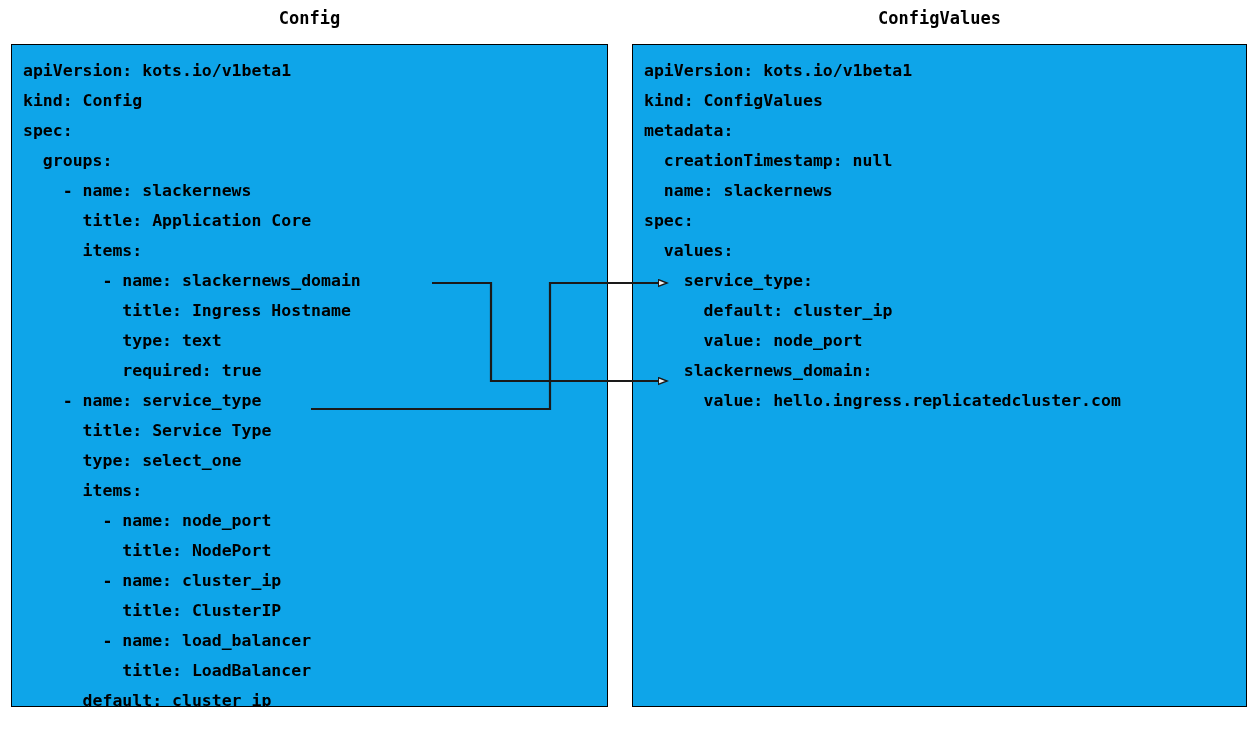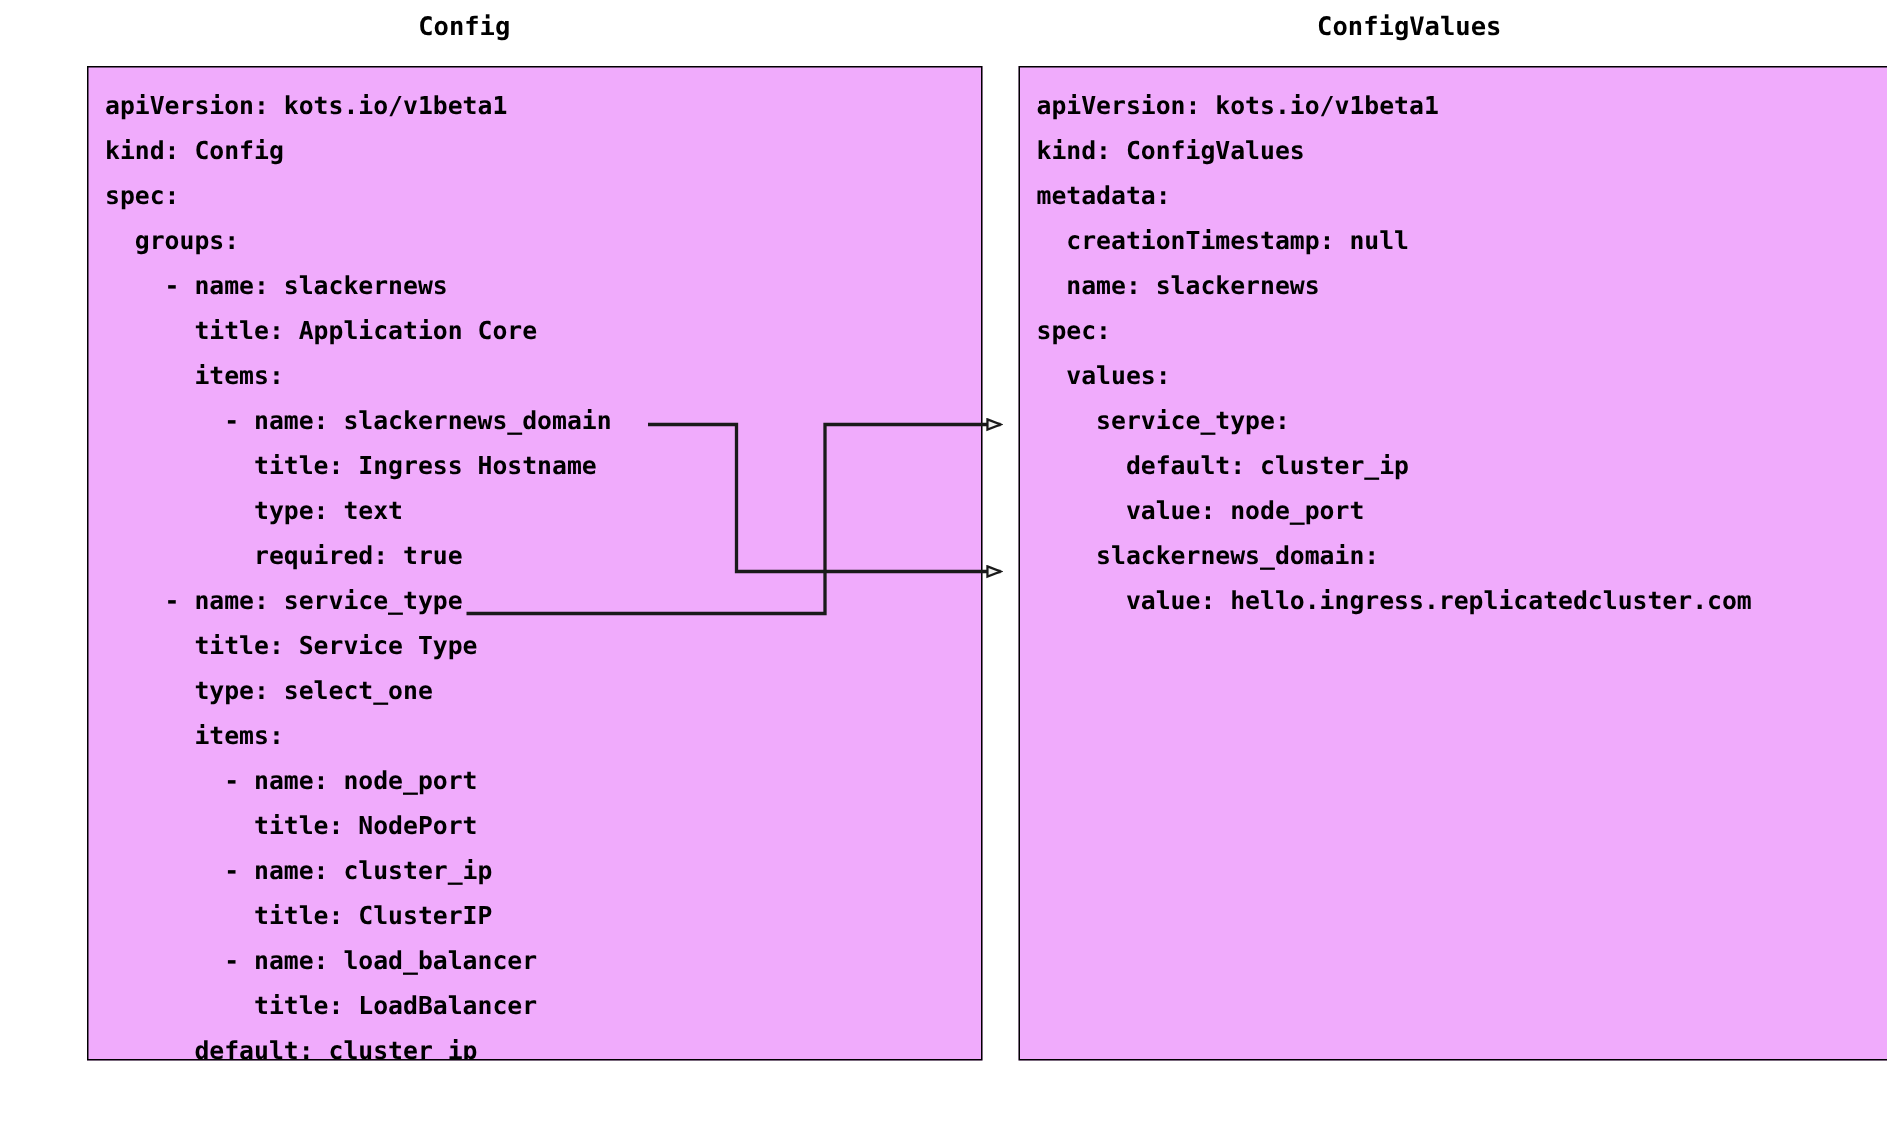--- a/index.html
+++ b/index.html
@@ -26,25 +26,24 @@
     text-align: center;
     white-space: pre;
   }
   #title-config   { left: 11px;  width: 597px; }
   #title-values   { left: 632px; width: 615px; }
 
   .panel {
     position: absolute;
     top: 44px;
     height: 663px;
-    background: #f0abfc;
+    background: #0ea5e9;
     border: 1.6px solid #000000;
     box-sizing: border-box;
     overflow: hidden;
-    margin-left: 47px;
   }
   #panel-config { left: 11px;  width: 597px; }
   #panel-values { left: 632px; width: 615px; }
 
   .yaml {
     position: absolute;
     left: 11px;
     top: 11px;
     margin: 0;
     font-family: "DejaVu Sans Mono", "Liberation Mono", monospace;

